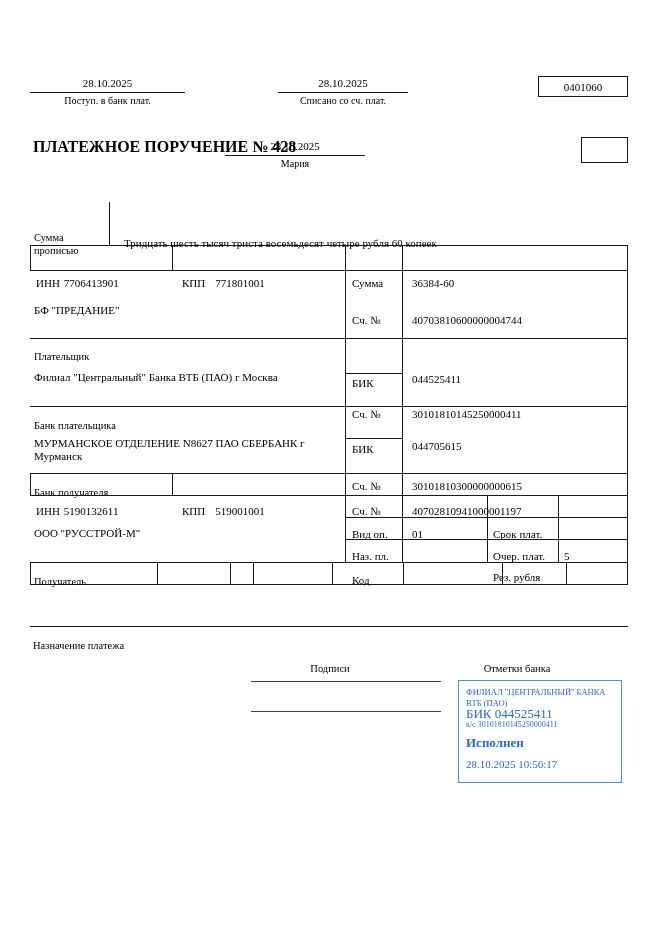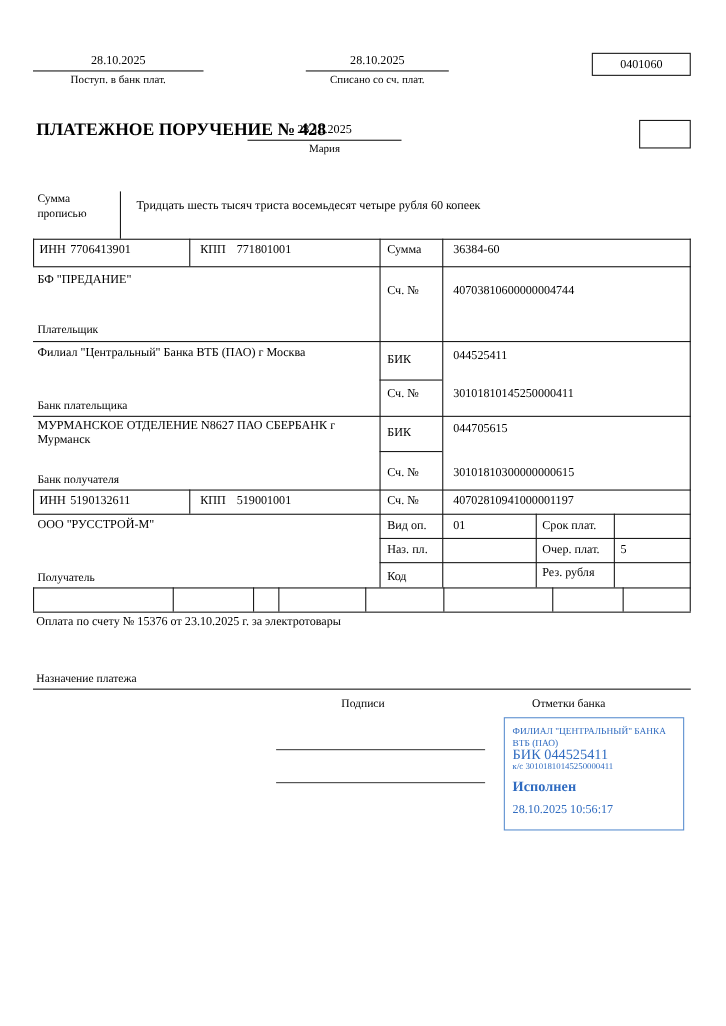--- a/index.html
+++ b/index.html
@@ -7,21 +7,21 @@
     --sig-border:#a9c7e8;
     --bank-border:#5c8fd0;
     --line:#1a1a1a;
   }
   html,body{margin:0;padding:0;background:#e9e9e9;}
   #page{
     position:relative;width:660px;height:933px;background:#ffffff;
     font-family:"Liberation Serif","DejaVu Serif",serif;color:#000;
     overflow:hidden;margin:0 auto;
   }
-  .abs{position:absolute;}
+  .abs{position:absolute;margin-top:28px;}
   .hl{position:absolute;height:1px;background:var(--line);}
   .vl{position:absolute;width:1px;background:var(--line);}
   .fs11{font-size:11px;line-height:13px;}
   .fs10{font-size:10px;line-height:12px;}
   .fs105{font-size:10.5px;line-height:13px;}
   .b{font-weight:bold;}
   .ctr{text-align:center;}
   .ufield{border-bottom:1px solid var(--line);padding-bottom:2px;}
   .box{border:1px solid var(--line);box-sizing:border-box;}
   .gap{display:inline-block;width:10px;}
@@ -142,21 +142,20 @@
     <div class="abs fs11" style="left:382px;top:320px;"></div>
     <div class="abs fs11" style="left:463px;top:320px;">Очер. плат.</div>
     <div class="abs fs11" style="left:534px;top:320px;">5</div>
     <div class="abs fs11" style="left:322px;top:344px;">Код</div>
     <div class="abs fs11" style="left:382px;top:344px;"></div>
     <div class="abs fs11" style="left:463px;top:341px;">Рез. рубля</div>
     <div class="abs fs11" style="left:534px;top:341px;"></div>
     <div class="abs fs105" style="left:4px;top:345px;">Получатель</div>
   </div>
 
-  <div class="abs fs11" style="left:33px;top:559px;width:560px;">Оплата по счету № 15376 от 23.10.2025 г. за электротовары</div>
   <div class="abs fs105" style="left:33px;top:611px;">Назначение платежа</div>
   <div class="hl" style="left:30px;top:626px;width:598px;"></div>
 
   <div class="abs fs105 ctr" style="left:240px;top:634px;width:180px;">Подписи</div>
   <div class="abs fs105 ctr" style="left:427px;top:634px;width:180px;">Отметки банка</div>
 
 
   <div class="hl" style="left:251px;top:681px;width:190px;background:#444;"></div>
   <div class="hl" style="left:251px;top:711px;width:190px;background:#444;"></div>
 

